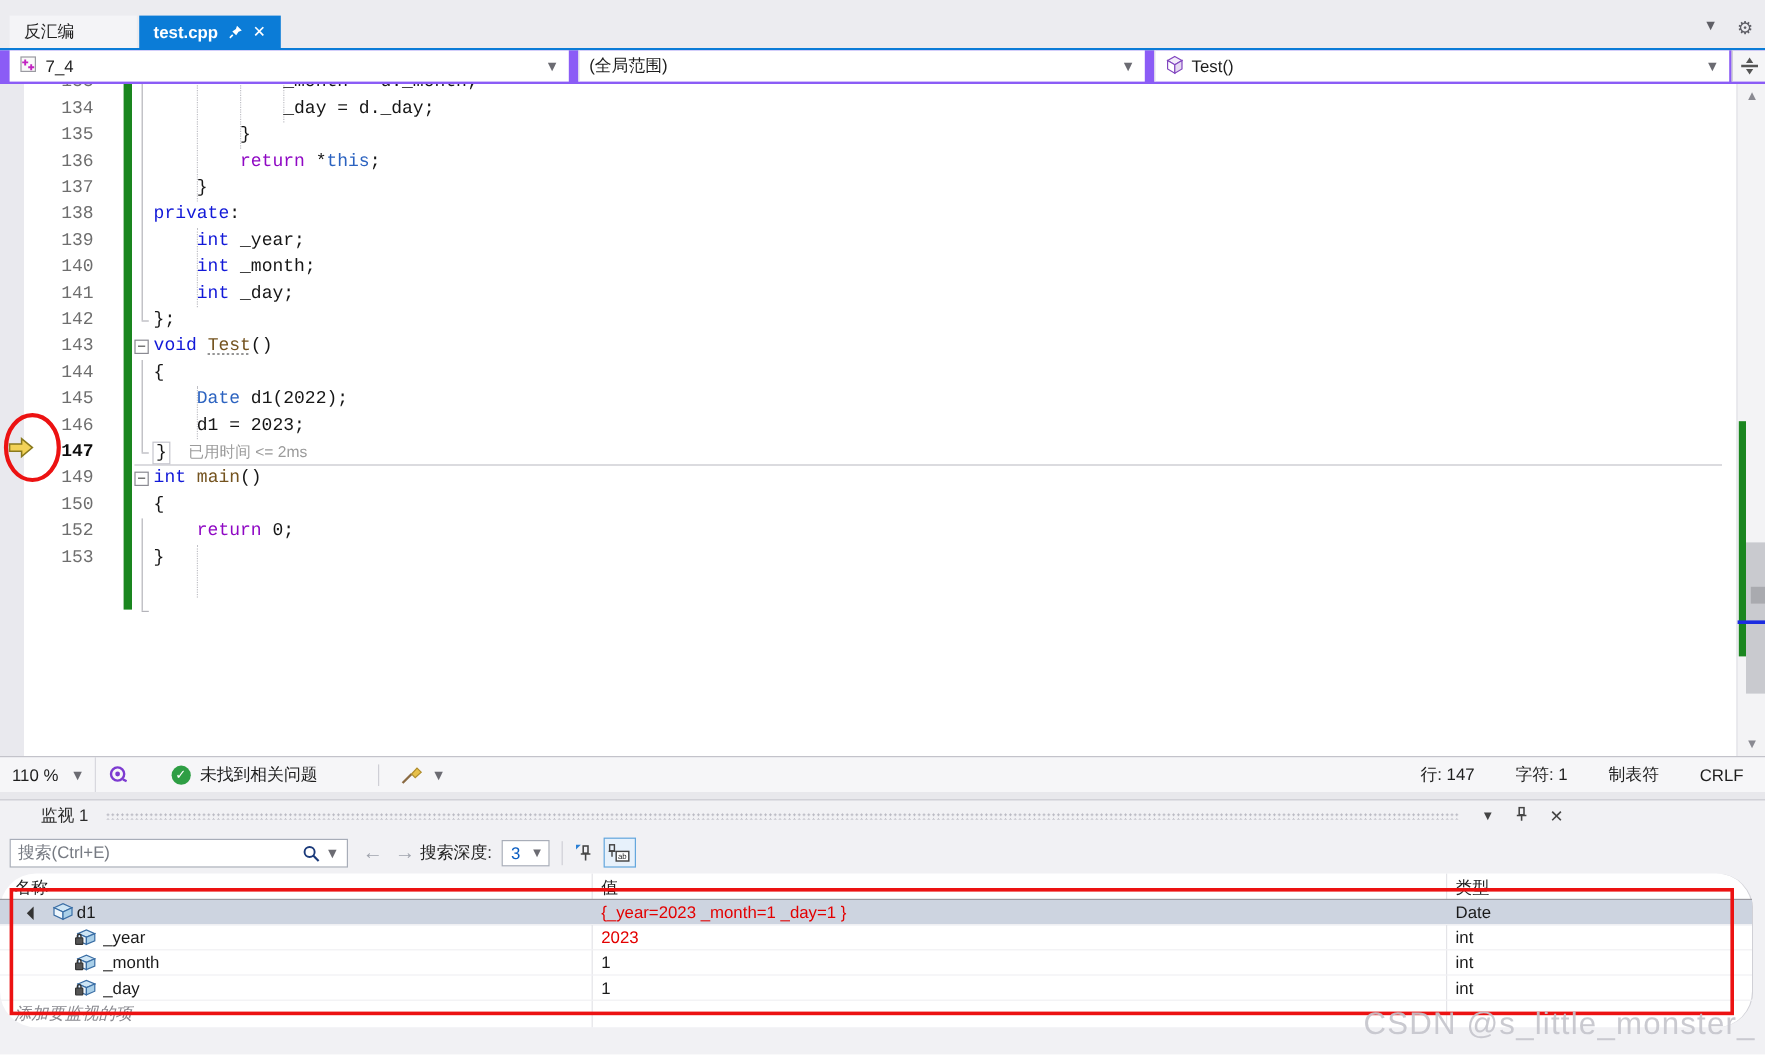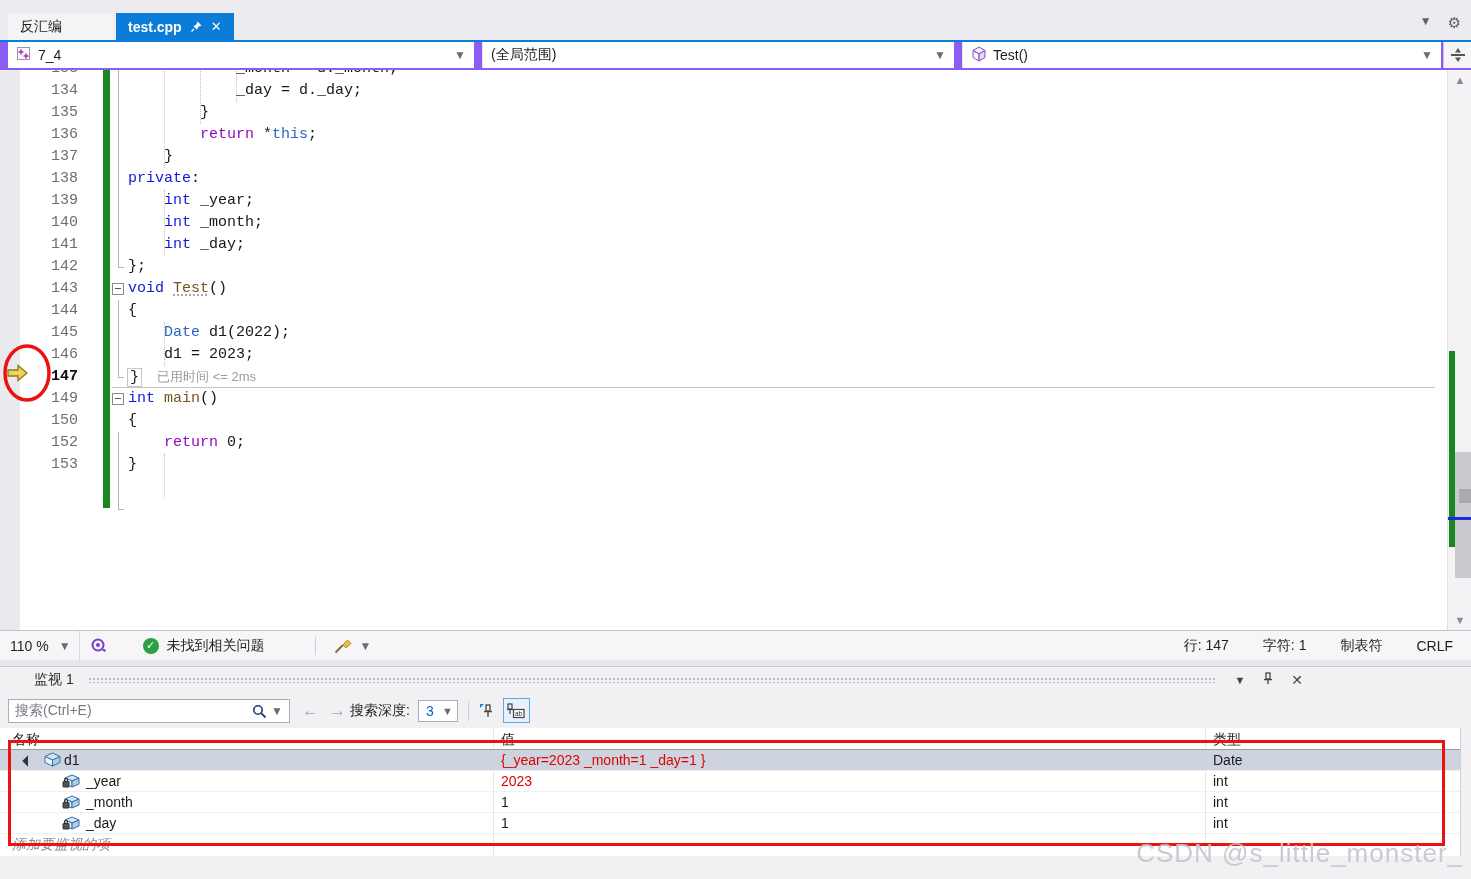--- a/index.html
+++ b/index.html
@@ -85,21 +85,21 @@
   .searchbox .caret { position:absolute; right:6px; color:#6b6b72; font-size:12px; }
   .nav-arrows { display:flex; gap:10px; margin-left:12px; color:#a0a4ad; font-size:17px; }
   .depth-label { margin-left:4px; color:#1e1e1e; }
   .depth-combo { position:relative; margin-left:8px; width:40px; height:22px; background:#fff; border:1px solid #a8adb8; display:flex; align-items:center; }
   .depth-combo .val { margin-left:7px; color:#0a5dc2; }
   .depth-combo .caret { position:absolute; right:4px; color:#6b6b72; font-size:11px; }
   .tb-sep { width:1px; height:20px; background:#cfcfd6; margin:0 10px; }
   .tb-icon { display:flex; align-items:center; justify-content:center; }
   .tb-toggle { width:27px; height:25px; border:1px solid #64a7dd; background:#e7f1fb; margin-left:8px; display:flex; align-items:center; justify-content:center; }
 
-  .watch-grid { position:absolute; left:0; top:61px; width:1461px; height:128px; background:#fff; border-right:1px solid #d0d0d6; }
+  .watch-grid { position:absolute; left:0; top:61px; width:1461px; height:128px; background:#fff; border-right:1px solid #d0d0d6;border-radius:30px; }
   .grid-header { position:relative; height:22px; border-bottom:1px solid #9a9aa1; }
   .grid-header .h1 { position:absolute; left:12px; top:3px; }
   .grid-header .h2 { position:absolute; left:501px; top:3px; }
   .grid-header .h3 { position:absolute; left:1213px; top:3px; }
   .col-div { position:absolute; top:0; bottom:0; width:0; border-left:1px solid #e4e4e8; }
   .watch-row { position:relative; height:21px; border-bottom:1px solid #f0f0f3; }
   .watch-row.selected { background:#cdd4e0; }
   .wr-exp { position:absolute; left:24px; top:7px; width:0; height:0; border-left:8px solid #333; border-top:8px solid transparent; transform:rotate(45deg); }
   .wr-icon { position:absolute; top:2px; }
   .wr-name { position:absolute; top:2px; color:#1a1a1a; }

